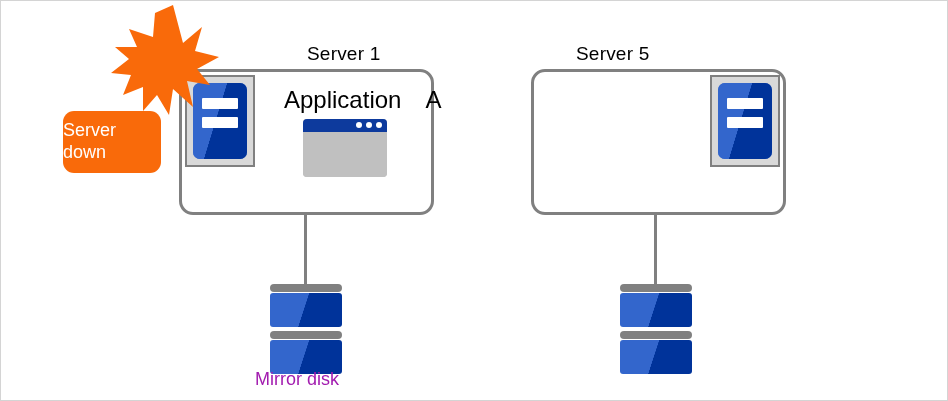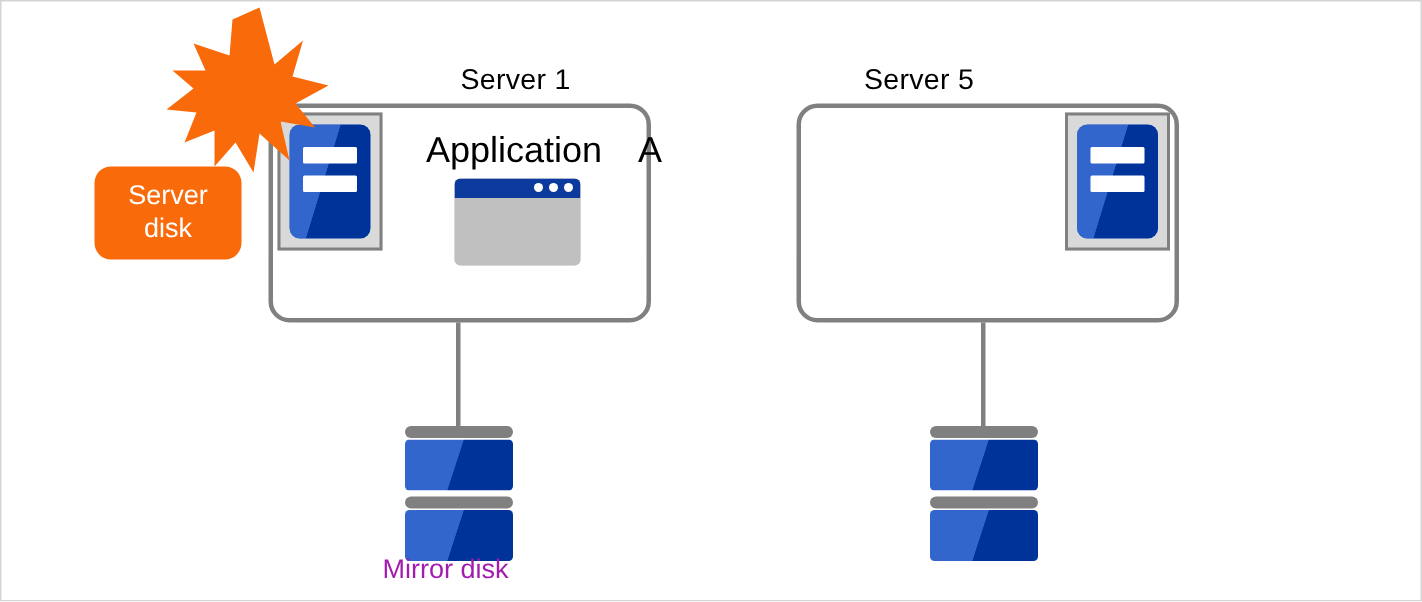--- a/index.html
+++ b/index.html
@@ -181,21 +181,20 @@
   #down-badge {
     position: absolute;
     left: 62px;
     top: 110px;
     width: 98px;
     height: 62px;
     background: #f96a0a;
     border-radius: 11px;
     display: flex;
     flex-direction: column;
-    align-items: center;
     justify-content: center;
     line-height: 1.22;
   }
   #down-badge span {
     font-size: 18px;
     color: #ffffff;
     white-space: nowrap;
   }
 </style>
 </head>
@@ -268,16 +267,16 @@
   </div>
 
   <div id="mirror-disk-label" class="disk-label">Mirror disk</div>
 
   <svg id="burst" viewBox="0 0 112 122">
     <polygon fill="#f96a0a" points="64,2 74,40 93,24 86,48 110,54 88,66 101,82 78,78 84,104 64,86 60,112 48,92 34,108 34,84 14,92 22,72 2,70 20,56 6,44 28,44 20,26 44,34 46,10"></polygon>
   </svg>
 
   <div id="down-badge">
     <span>Server</span>
-    <span>disk</span>
+    <span>down</span>
   </div>
 
 </div>
 
 </body></html>

